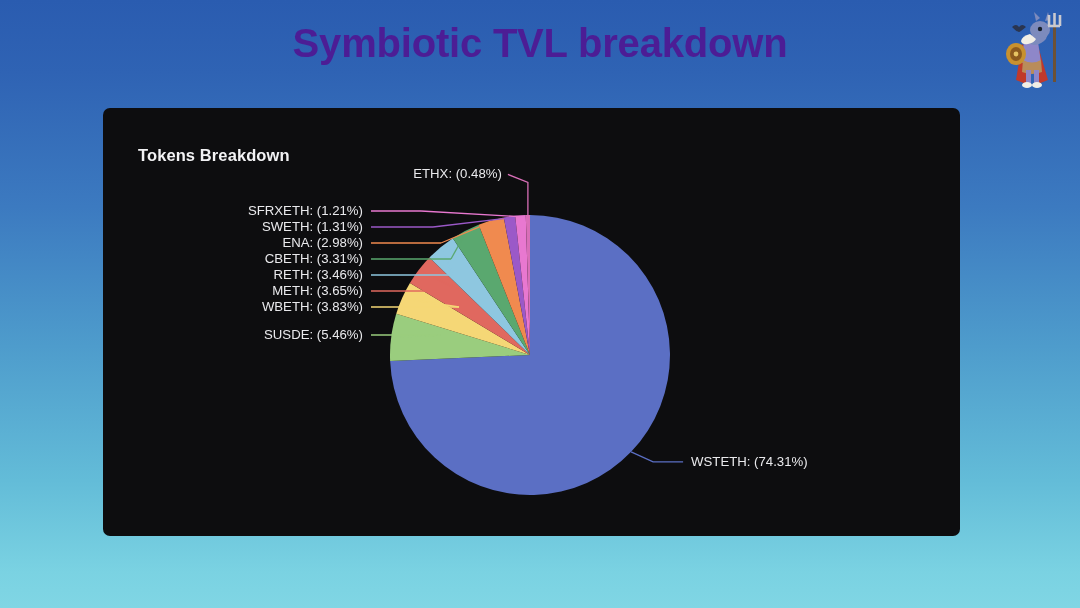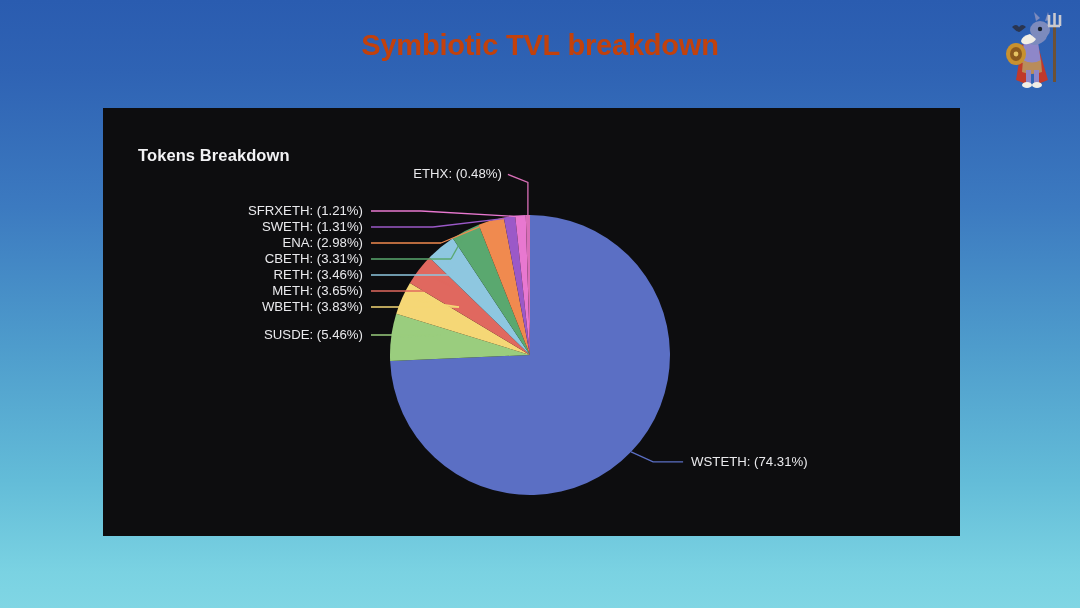--- a/index.html
+++ b/index.html
@@ -8,40 +8,40 @@
     font-family:"Liberation Sans","DejaVu Sans",sans-serif;
     background:linear-gradient(180deg,#2a5cb0 0%,#2f63b4 12%,#3c7ac0 34%,#4e9ccc 57%,#63bcd8 79%,#7ad2e2 94%,#80d6e4 100%);
     position:relative;
   }
   .slide{position:absolute;inset:0;}
 
   
   .title{
     position:absolute;left:0;top:20px;width:1080px;
     text-align:center;
-    color:#c2410c;
-    font-size:29px;
+    color:#4c1d95;
+    font-size:40px;
     font-weight:bold;
     letter-spacing:-0.2px;
     line-height:1.18;
-    margin-top:8px;
   }
 
   
   .logo{
     position:absolute;right:12px;top:10px;
     width:76px;height:84px;
   }
 
   
   .panel{
     position:absolute;left:103px;top:108px;
     width:857px;height:428px;
     background:#0d0d0f;
     overflow:hidden;
+    border-radius:7px;
   }
   .panel-title{
     position:absolute;left:35px;top:38px;
     color:#f2f2f4;
     font-size:16.5px;
     font-weight:bold;
     letter-spacing:0.1px;
   }
   .chart-area{position:absolute;left:0;top:0;width:857px;height:428px;}
   .chart-area svg{display:block;}

